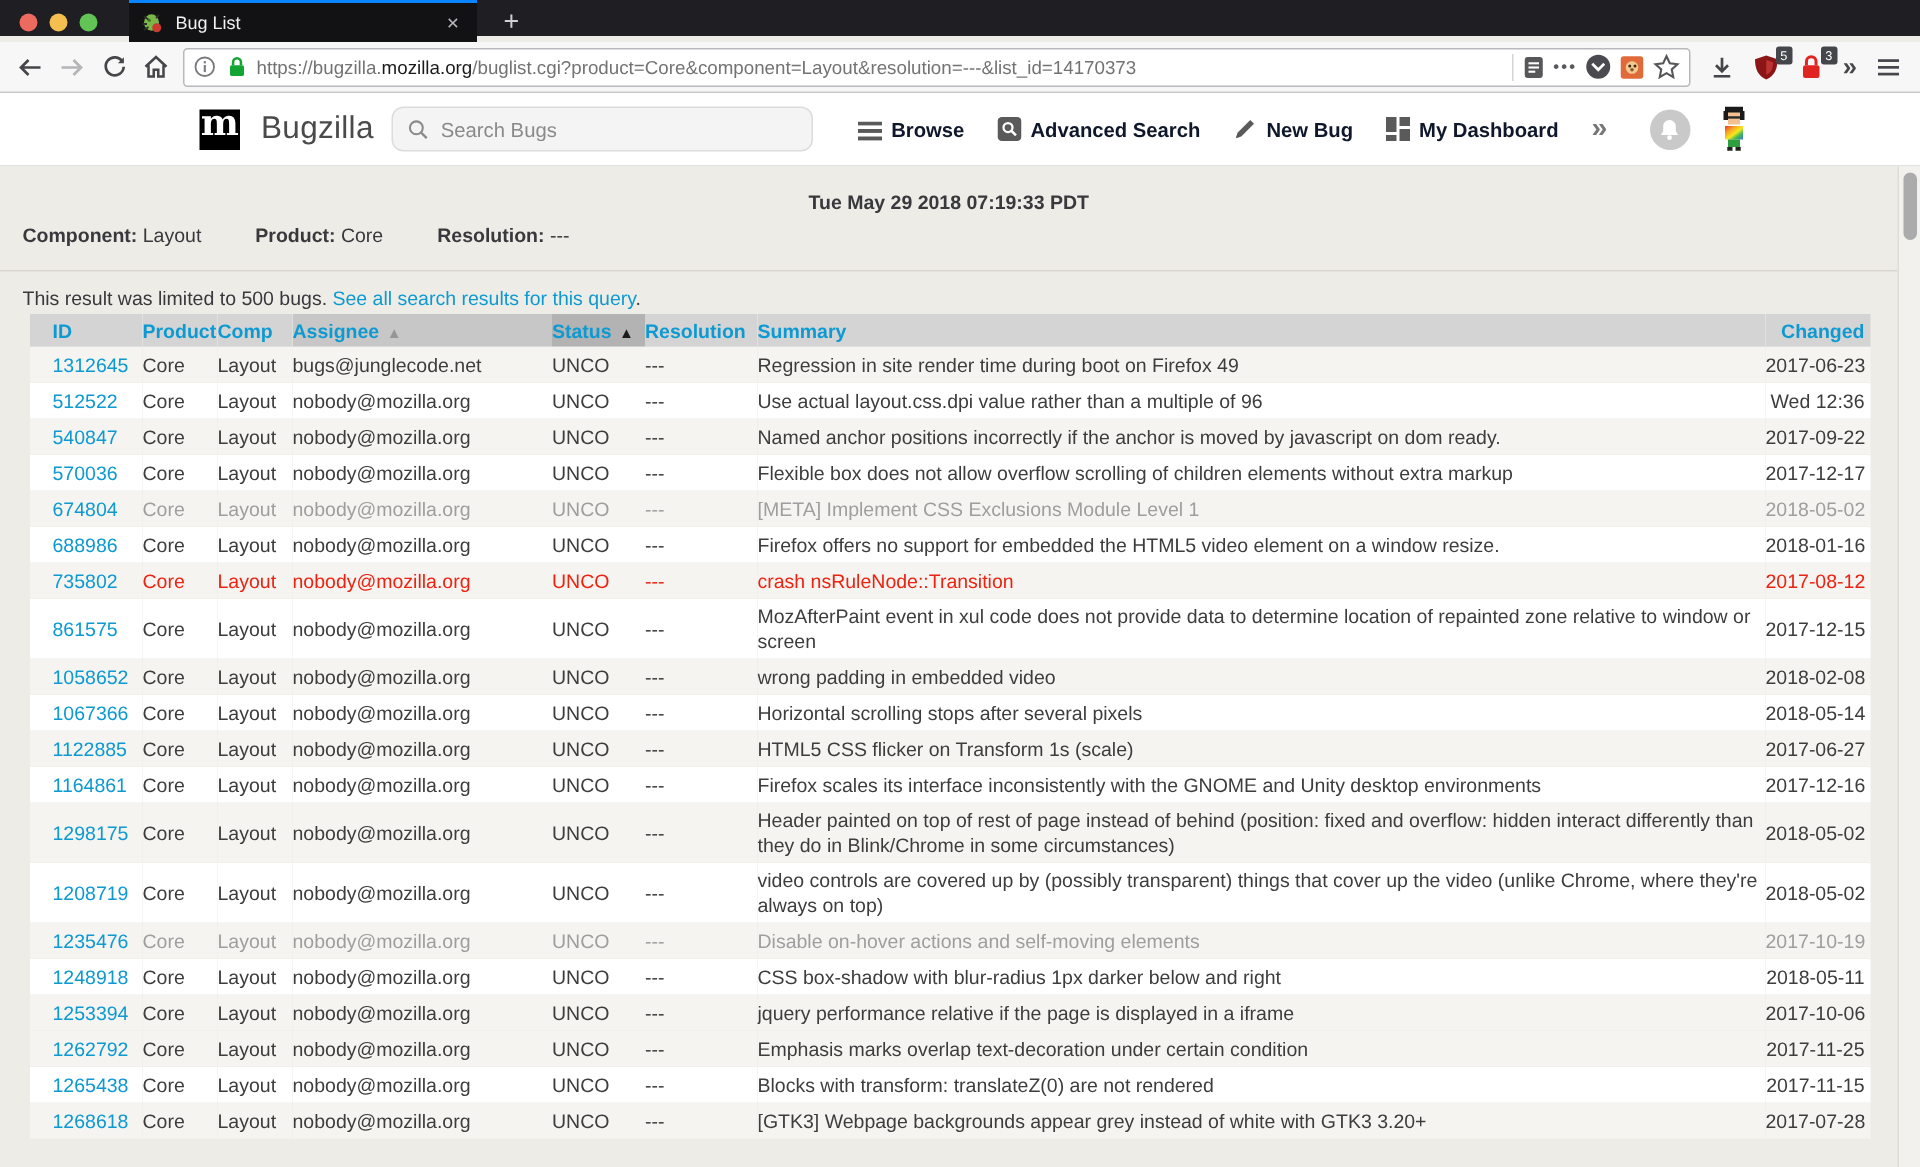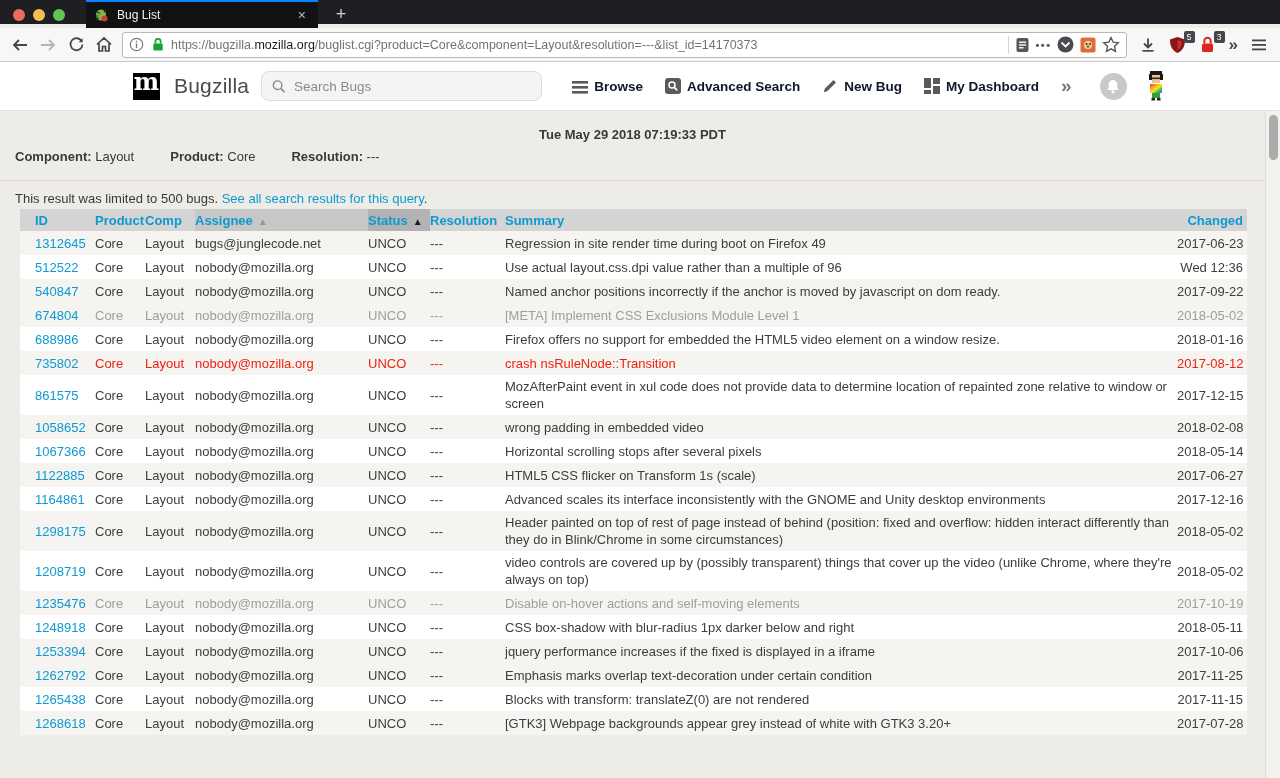--- a/index.html
+++ b/index.html
@@ -336,20 +336,30 @@
           <tr class="odd">
             <td class="c-id pad"><a href="#">540847</a></td>
             <td class="c-prod">Core</td>
             <td class="c-comp">Layout</td>
             <td class="c-assignee">nobody@mozilla.org</td>
             <td class="c-status">UNCO</td>
             <td class="c-res">---</td>
             <td class="c-sum">Named anchor positions incorrectly if the anchor is moved by javascript on dom ready.</td>
             <td class="c-chg">2017-09-22</td>
           </tr>
+          <tr class="even">
+            <td class="c-id pad"><a href="#">570036</a></td>
+            <td class="c-prod">Core</td>
+            <td class="c-comp">Layout</td>
+            <td class="c-assignee">nobody@mozilla.org</td>
+            <td class="c-status">UNCO</td>
+            <td class="c-res">---</td>
+            <td class="c-sum">Flexible box does not allow overflow scrolling of children elements without extra markup</td>
+            <td class="c-chg">2017-12-17</td>
+          </tr>
           <tr class="odd gray">
             <td class="c-id pad"><a href="#">674804</a></td>
             <td class="c-prod">Core</td>
             <td class="c-comp">Layout</td>
             <td class="c-assignee">nobody@mozilla.org</td>
             <td class="c-status">UNCO</td>
             <td class="c-res">---</td>
             <td class="c-sum">[META] Implement CSS Exclusions Module Level 1</td>
             <td class="c-chg">2018-05-02</td>
           </tr>
@@ -413,21 +423,21 @@
             <td class="c-sum">HTML5 CSS flicker on Transform 1s (scale)</td>
             <td class="c-chg">2017-06-27</td>
           </tr>
           <tr class="even">
             <td class="c-id pad"><a href="#">1164861</a></td>
             <td class="c-prod">Core</td>
             <td class="c-comp">Layout</td>
             <td class="c-assignee">nobody@mozilla.org</td>
             <td class="c-status">UNCO</td>
             <td class="c-res">---</td>
-            <td class="c-sum">Advanced scales its interface inconsistently with the GNOME and Unity desktop environments</td>
+            <td class="c-sum">Firefox scales its interface inconsistently with the GNOME and Unity desktop environments</td>
             <td class="c-chg">2017-12-16</td>
           </tr>
           <tr class="odd h2">
             <td class="c-id pad"><a href="#">1298175</a></td>
             <td class="c-prod">Core</td>
             <td class="c-comp">Layout</td>
             <td class="c-assignee">nobody@mozilla.org</td>
             <td class="c-status">UNCO</td>
             <td class="c-res">---</td>
             <td class="c-sum">Header painted on top of rest of page instead of behind (position: fixed and overflow: hidden interact differently than they do in Blink/Chrome in some circumstances)</td>
@@ -463,21 +473,21 @@
             <td class="c-sum">CSS box-shadow with blur-radius 1px darker below and right</td>
             <td class="c-chg">2018-05-11</td>
           </tr>
           <tr class="odd">
             <td class="c-id pad"><a href="#">1253394</a></td>
             <td class="c-prod">Core</td>
             <td class="c-comp">Layout</td>
             <td class="c-assignee">nobody@mozilla.org</td>
             <td class="c-status">UNCO</td>
             <td class="c-res">---</td>
-            <td class="c-sum">jquery performance increases if the fixed is displayed in a iframe</td>
+            <td class="c-sum">jquery performance relative if the page is displayed in a iframe</td>
             <td class="c-chg">2017-10-06</td>
           </tr>
           <tr class="odd">
             <td class="c-id pad"><a href="#">1262792</a></td>
             <td class="c-prod">Core</td>
             <td class="c-comp">Layout</td>
             <td class="c-assignee">nobody@mozilla.org</td>
             <td class="c-status">UNCO</td>
             <td class="c-res">---</td>
             <td class="c-sum">Emphasis marks overlap text-decoration under certain condition</td>

